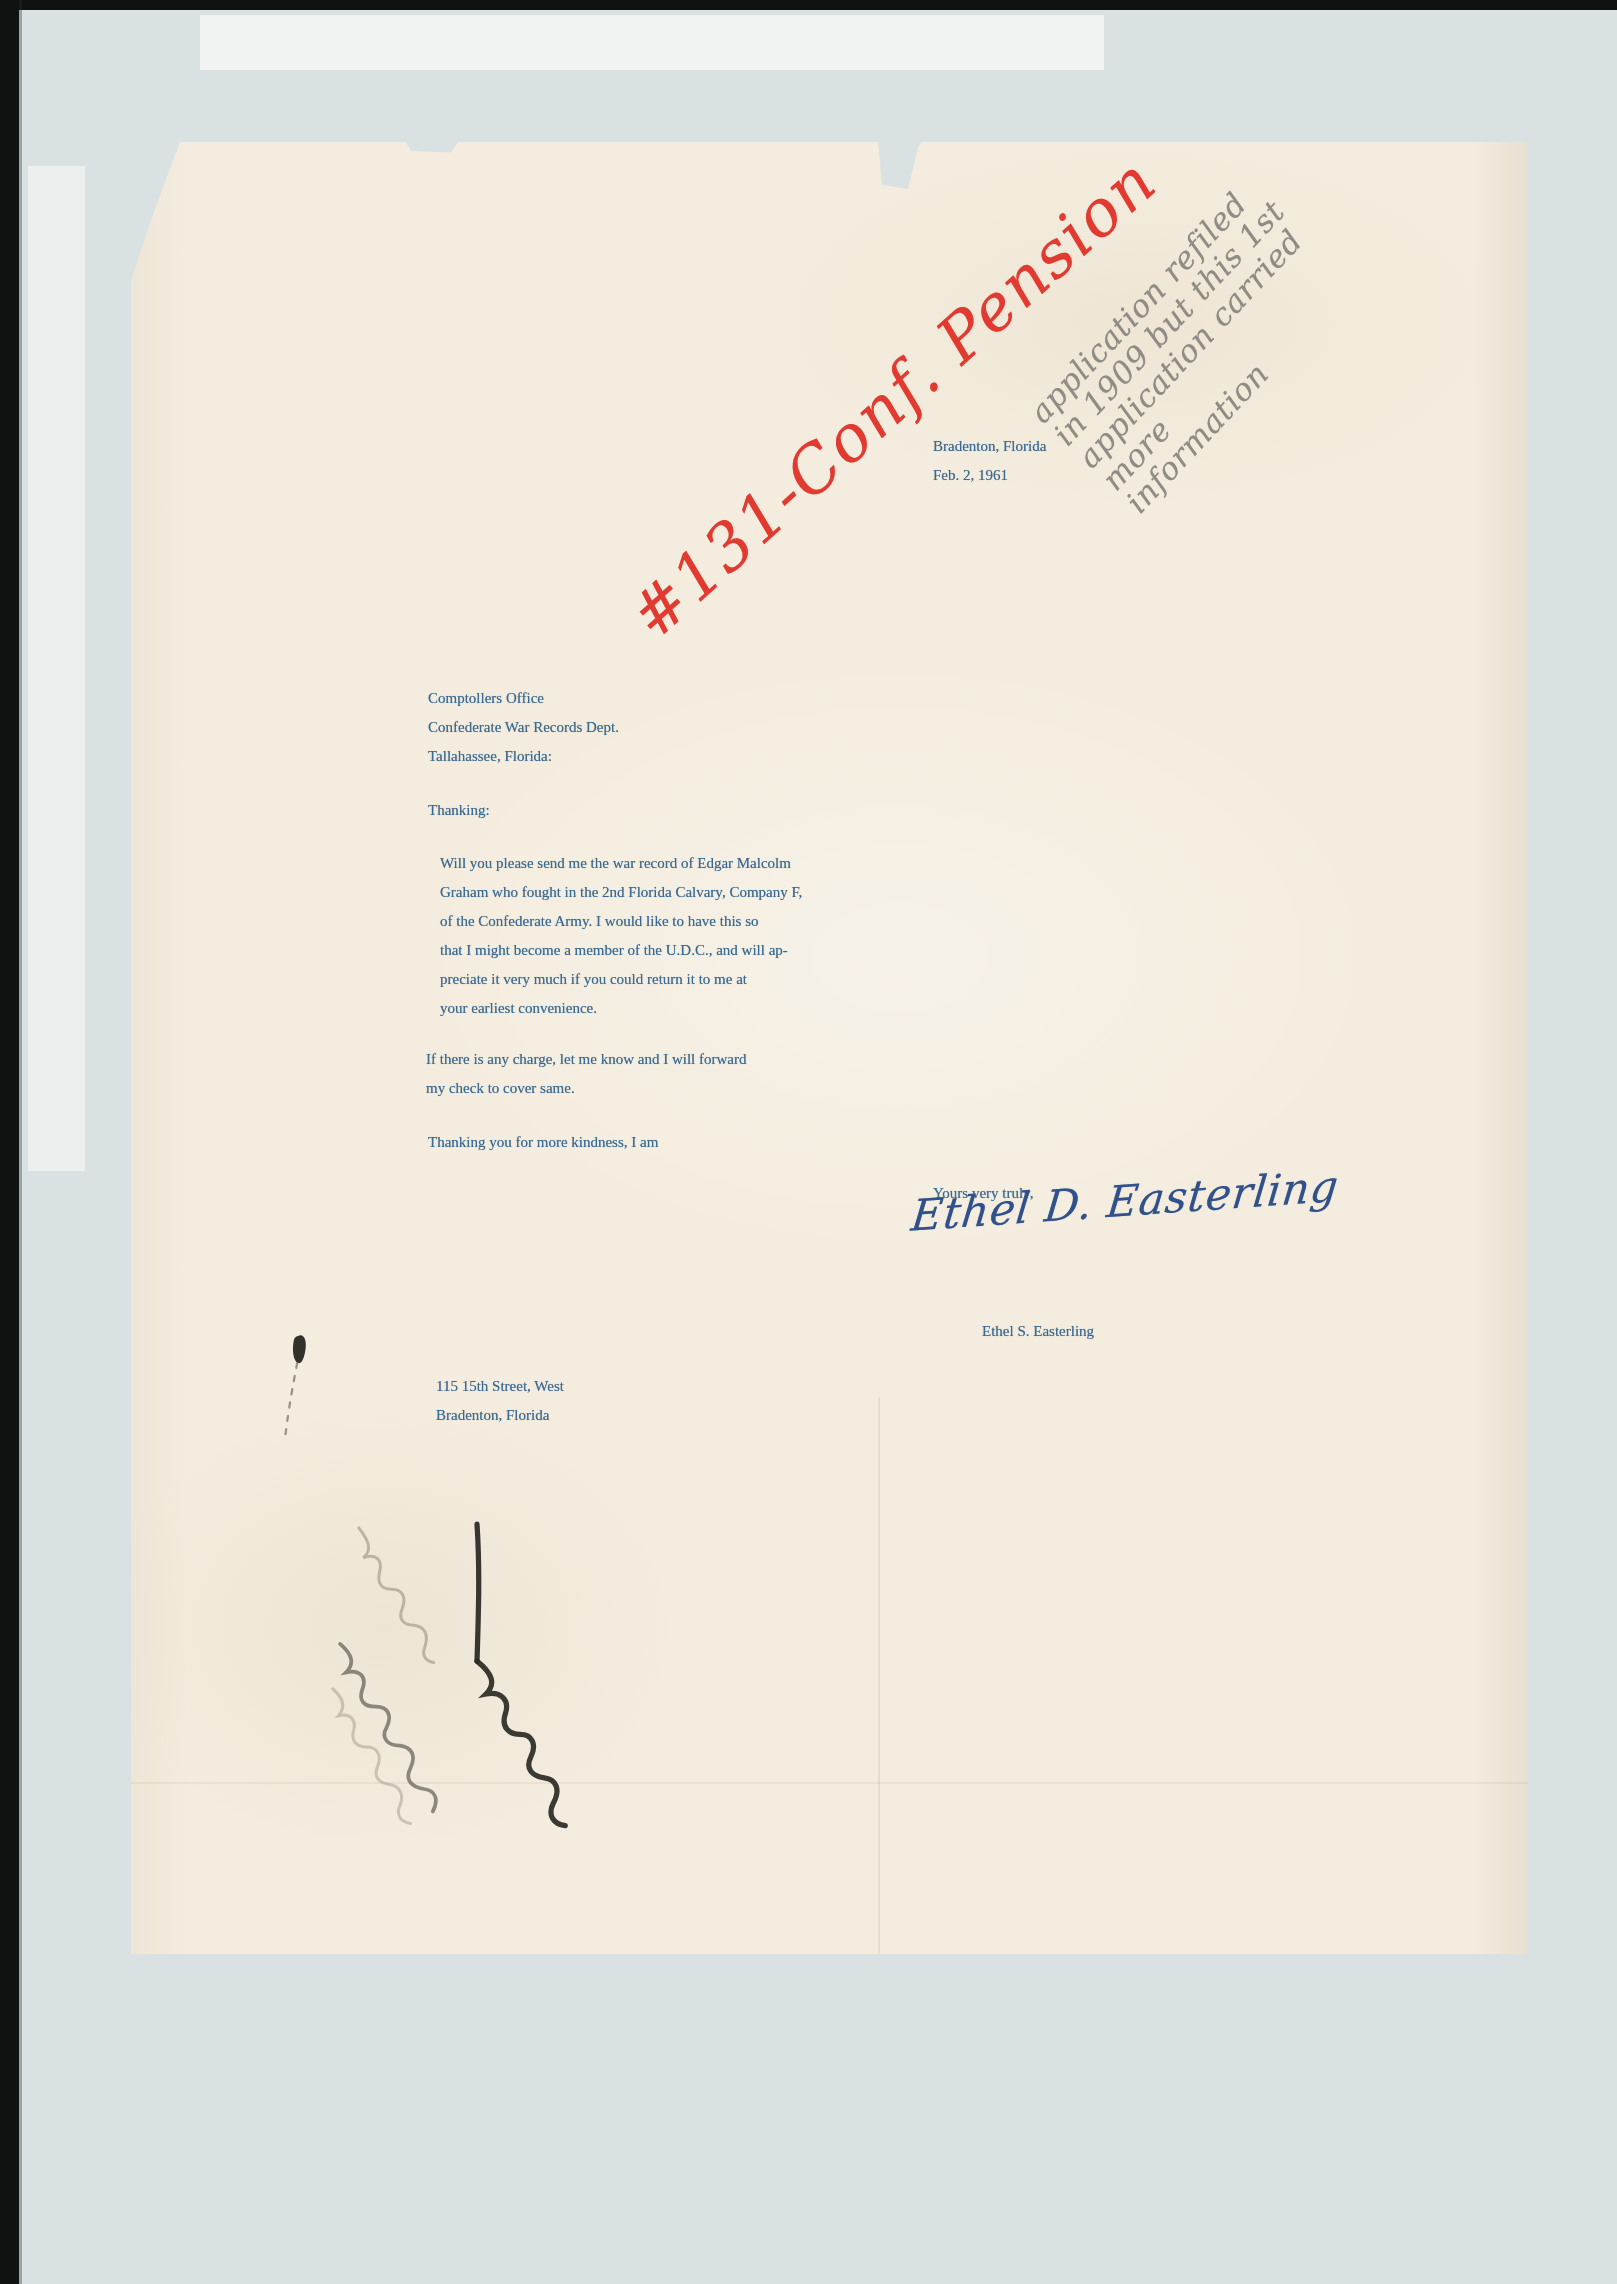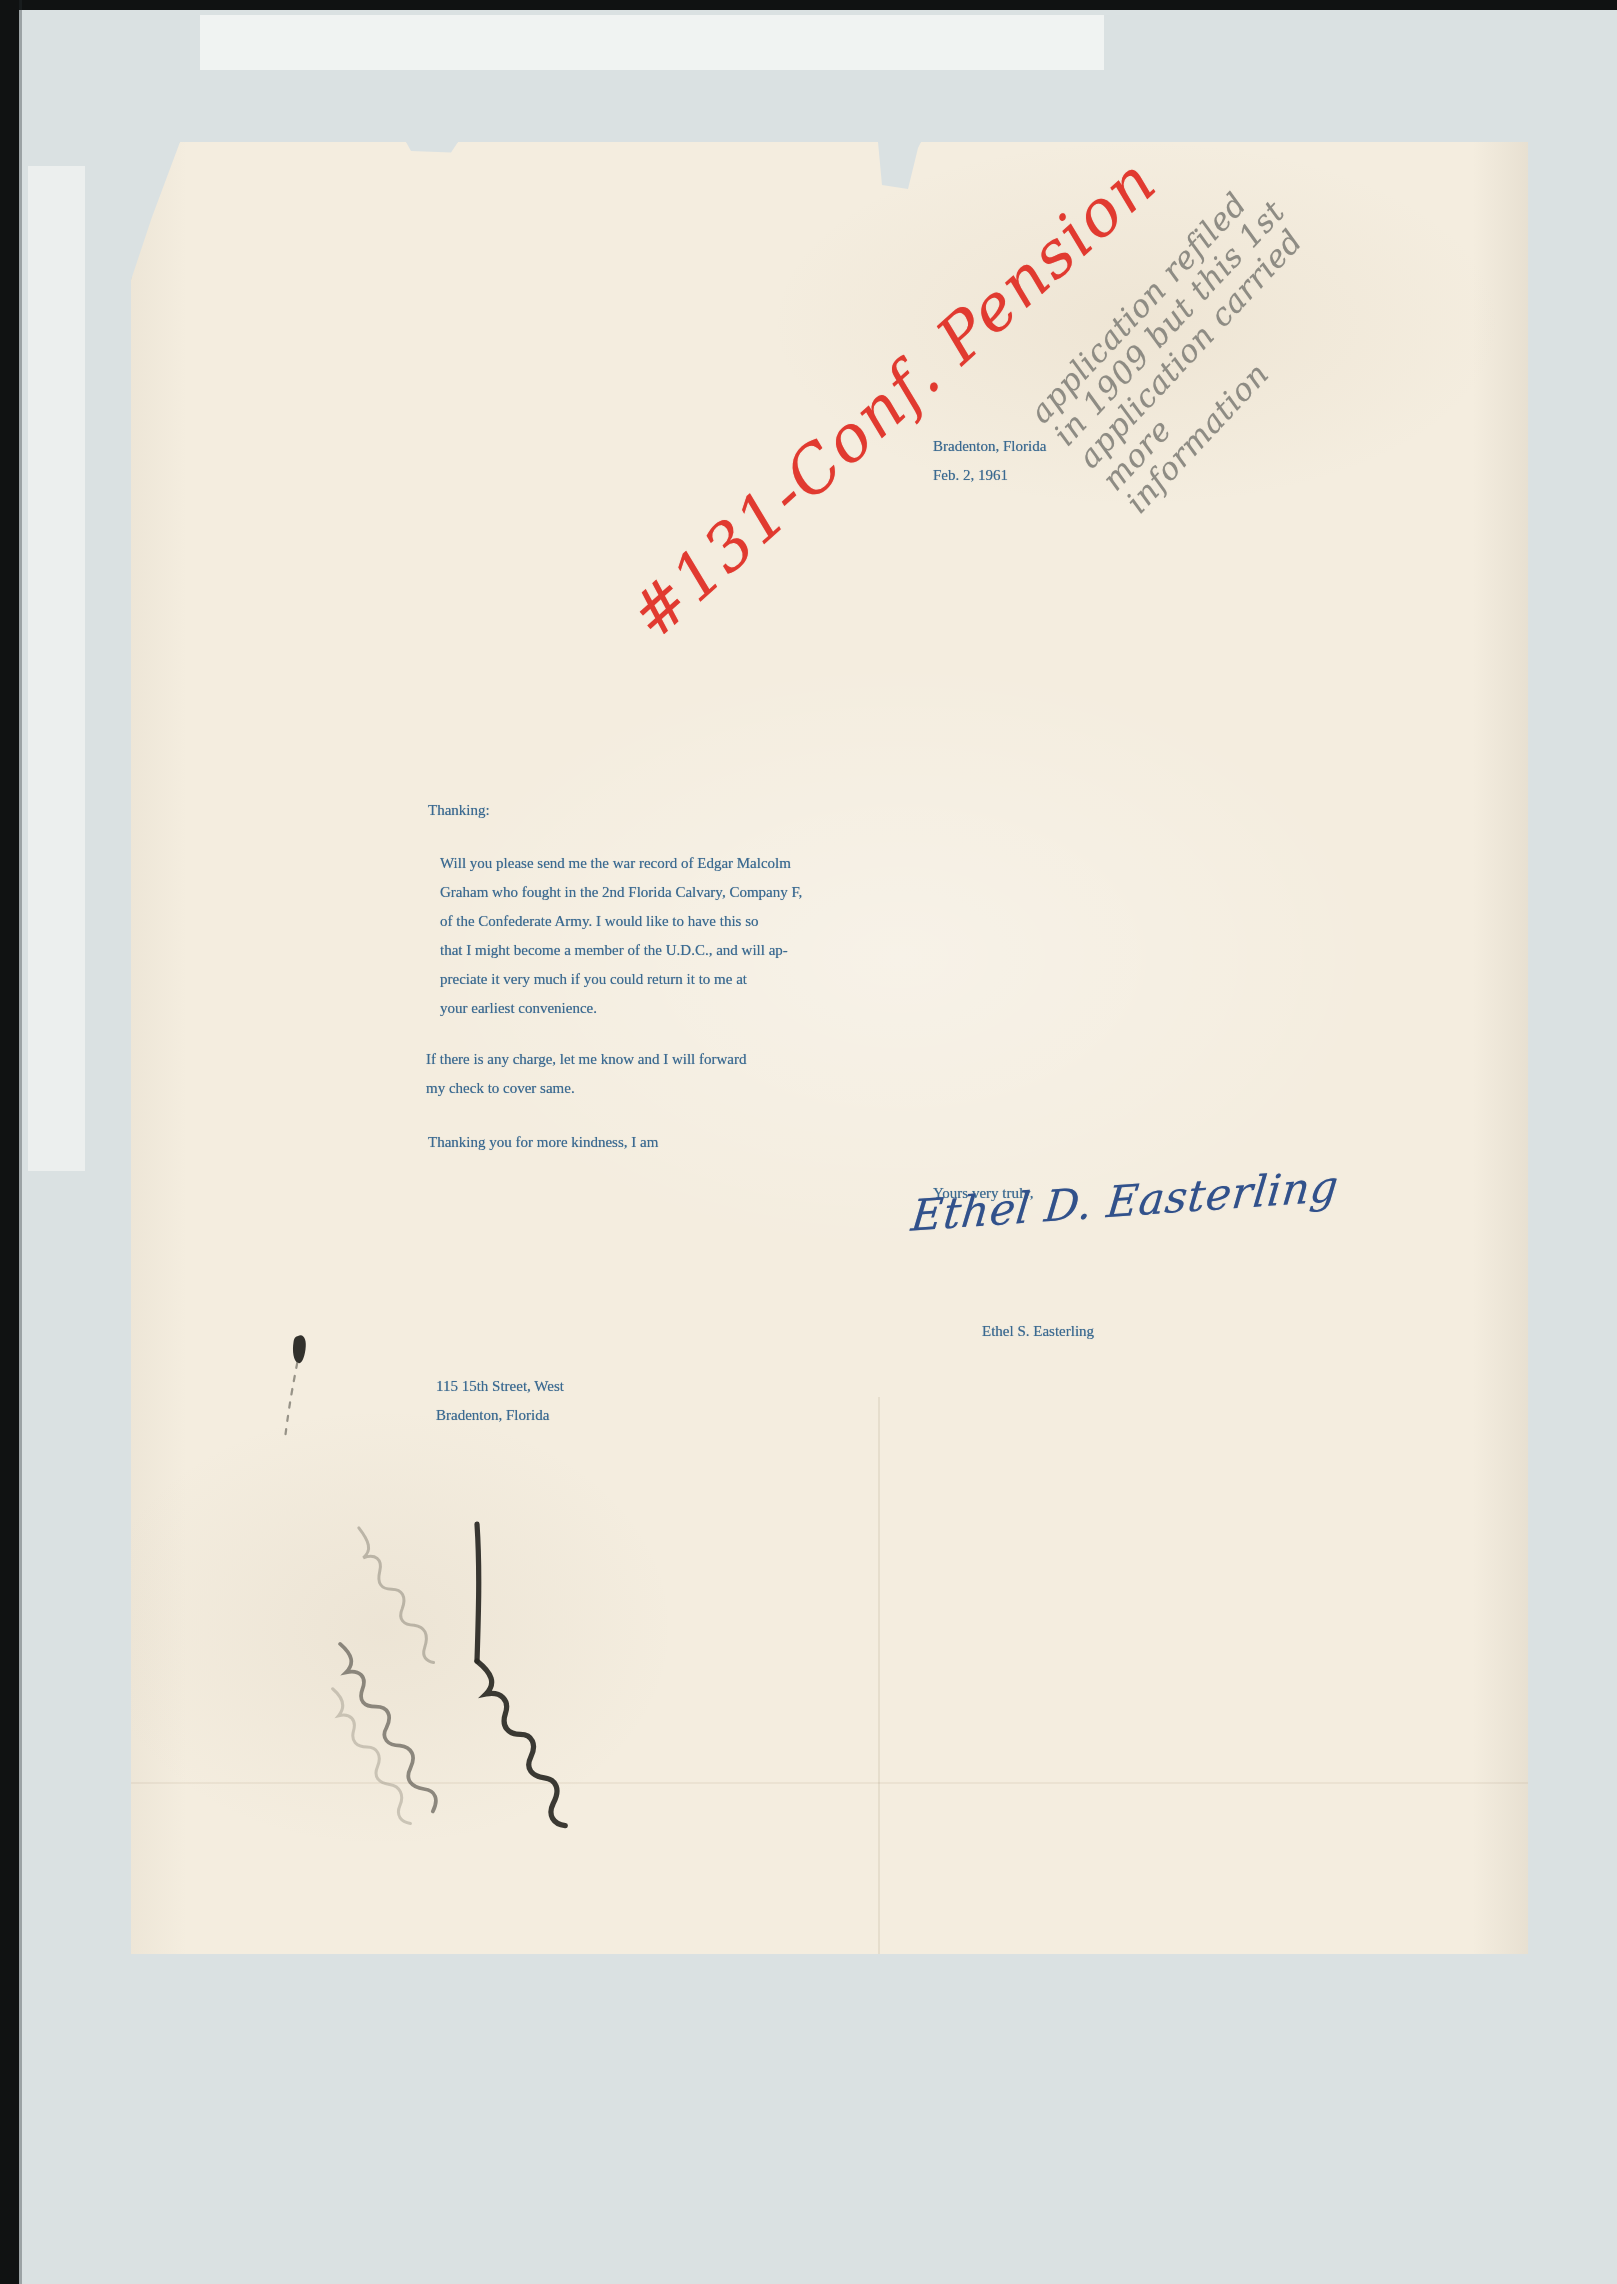--- a/index.html
+++ b/index.html
@@ -94,20 +94,23 @@
     <div class="hand red-note">#131-Conf. Pension</div>
 
     <div class="hand pencil-note">application refiled
 in 1909 but this 1st
 application carried more
 information</div>
 
     <div class="typed dateline">Bradenton, Florida
 Feb. 2, 1961</div>
 
+    <div class="typed recipient">Comptollers Office
+Confederate War Records Dept.
+Tallahassee, Florida:</div>
 
     <div class="typed salutation">Thanking:</div>
 
     <div class="typed para1">Will you please send me the war record of Edgar Malcolm
 Graham who fought in the 2nd Florida Calvary, Company F,
 of the Confederate Army.  I would like to have this so
 that I might become a member of the U.D.C., and will ap-
 preciate it very much if you could return it to me at
 your earliest convenience.</div>
 

